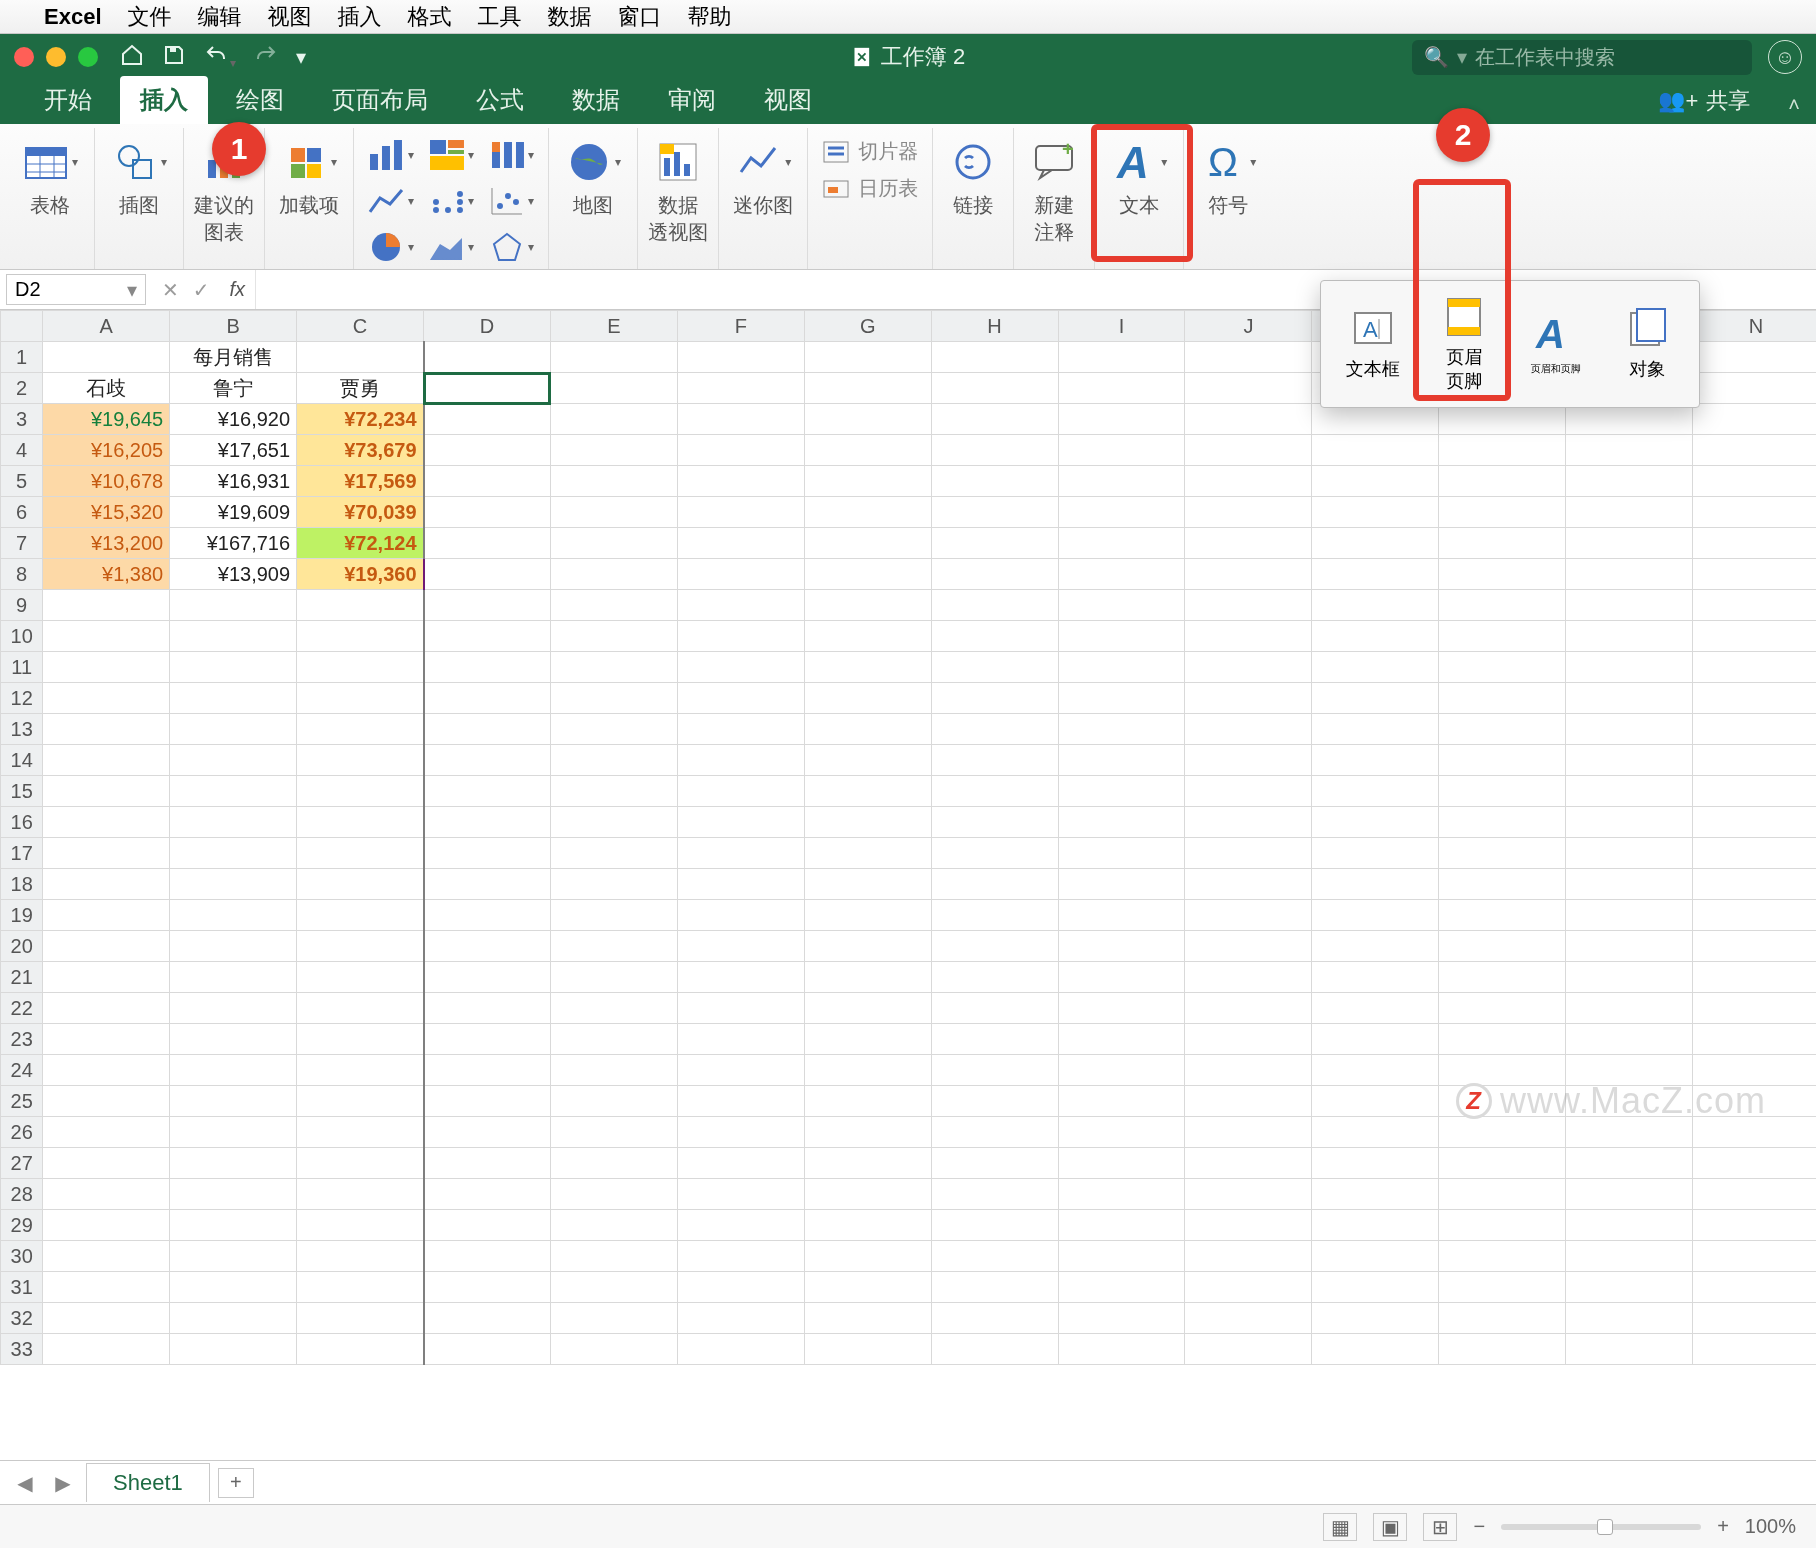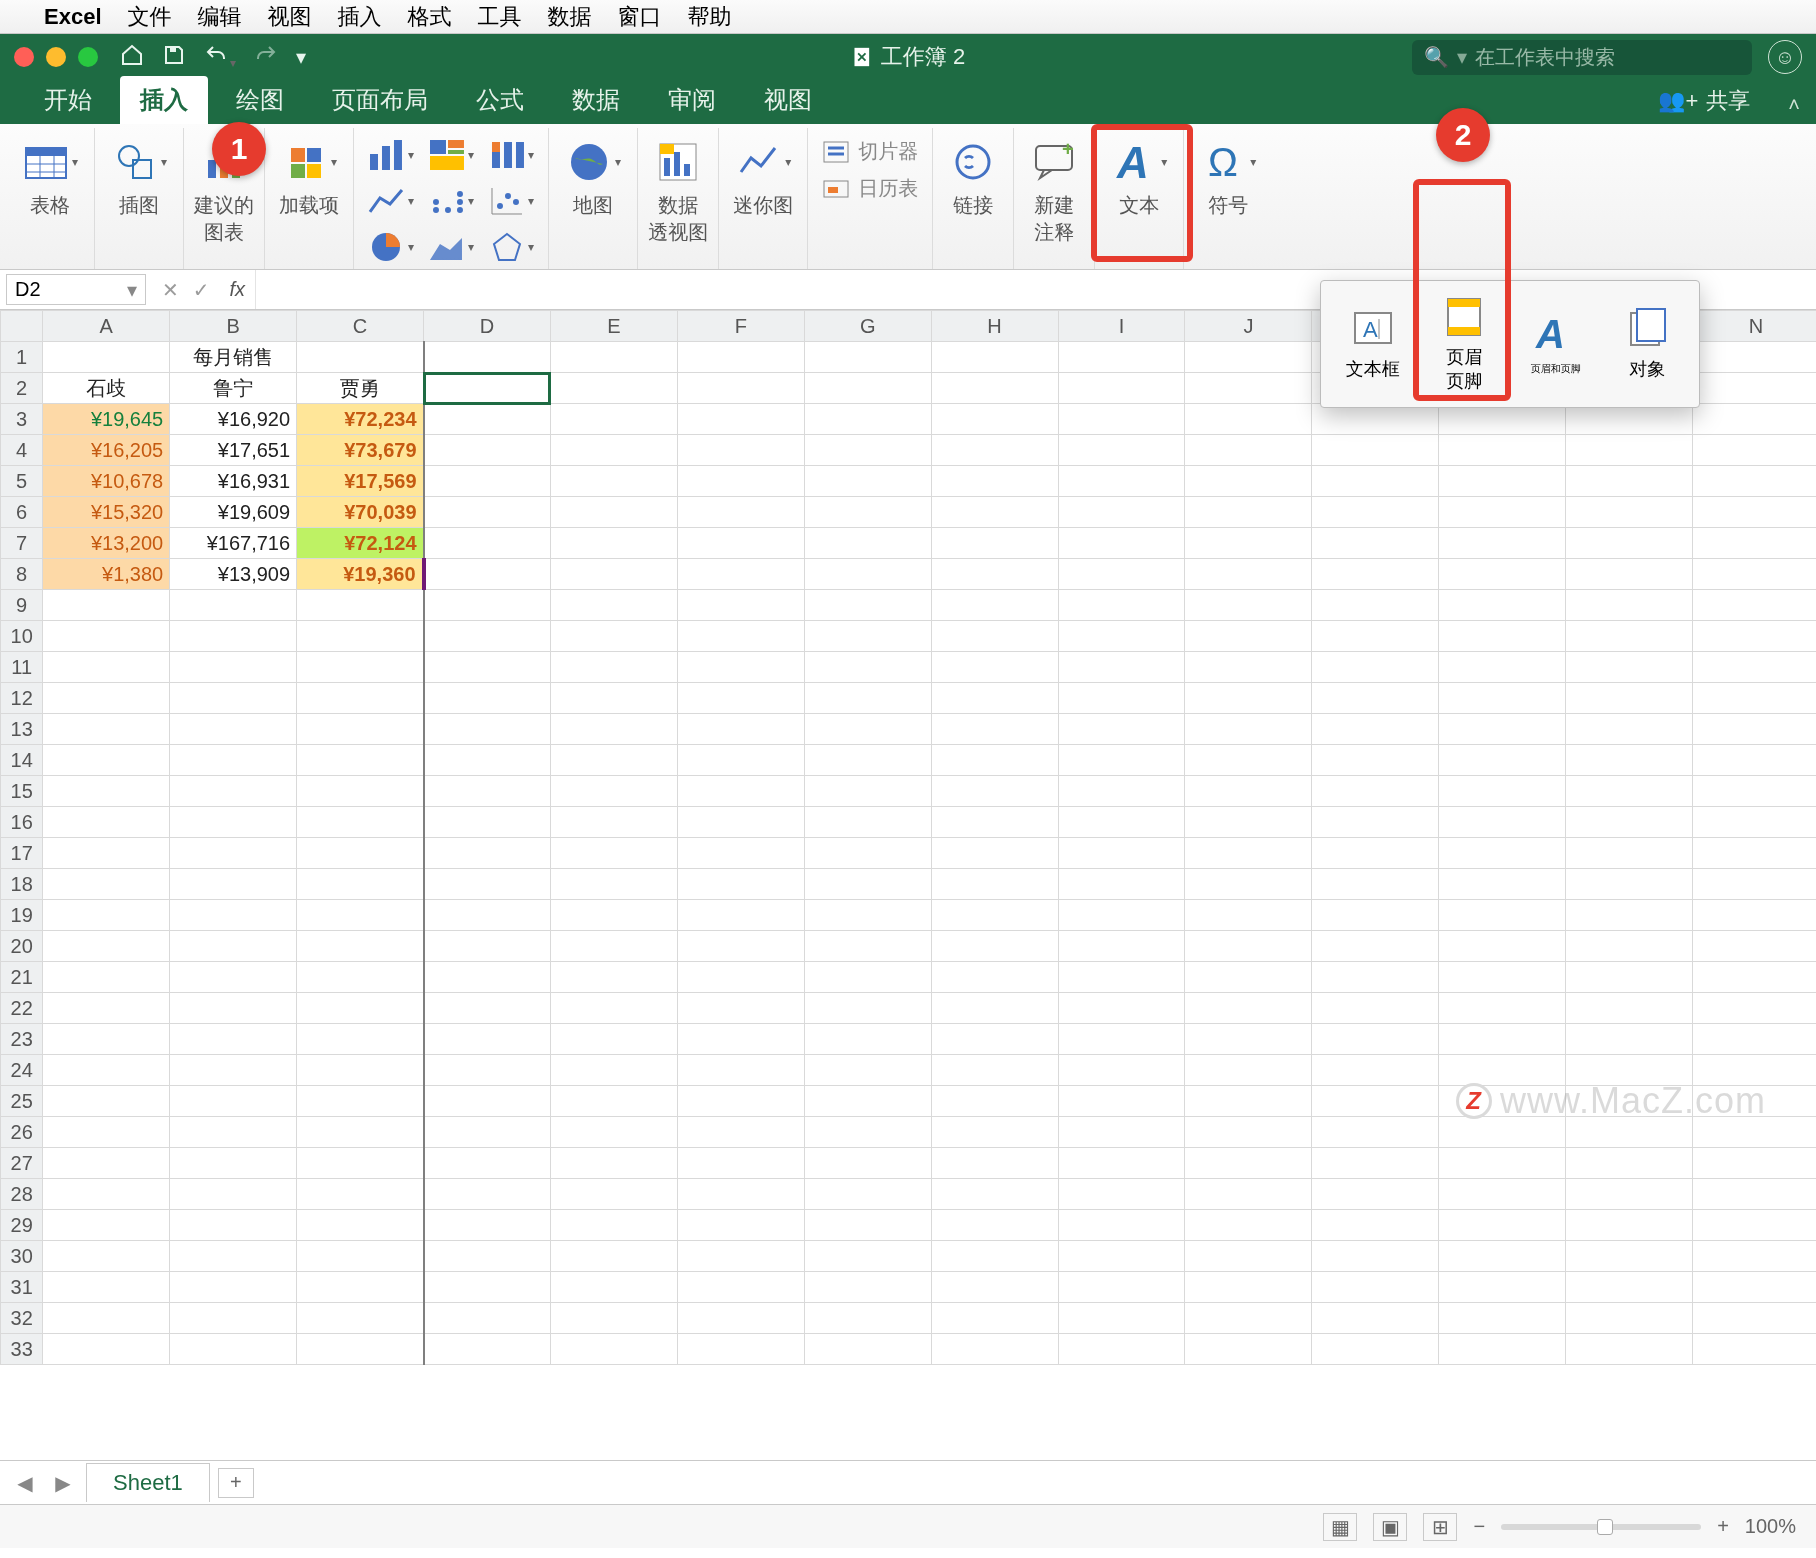--- a/index.html
+++ b/index.html
@@ -585,21 +585,21 @@
           <td class="" style="background:#fff;"></td>
           <td class="" style="background:#fff;"></td>
           <td class="" style="background:#fff;"></td>
           <td class="" style="background:#fff;"></td>
           <td class="" style="background:#fff;"></td>
         </tr>
         <tr class="col-A col-C col-border-c">
           <th class="rowhdr">8</th>
           <td class="" style="background:#fdd9a7;color:#c55a11;">¥1,380</td>
           <td class="" style="background:#fff;">¥13,909</td>
-          <td class="" style="background:#ffe699;color:#c55a11;font-weight:700;border-right:4px solid #701a75;">¥19,360</td>
+          <td class="" style="background:#ffe699;color:#c55a11;font-weight:700;border-right:2px solid #701a75;">¥19,360</td>
           <td class="" style="background:#fff;"></td>
           <td class="" style="background:#fff;"></td>
           <td class="" style="background:#fff;"></td>
           <td class="" style="background:#fff;"></td>
           <td class="" style="background:#fff;"></td>
           <td class="" style="background:#fff;"></td>
           <td class="" style="background:#fff;"></td>
           <td class="" style="background:#fff;"></td>
           <td class="" style="background:#fff;"></td>
           <td class="" style="background:#fff;"></td>

